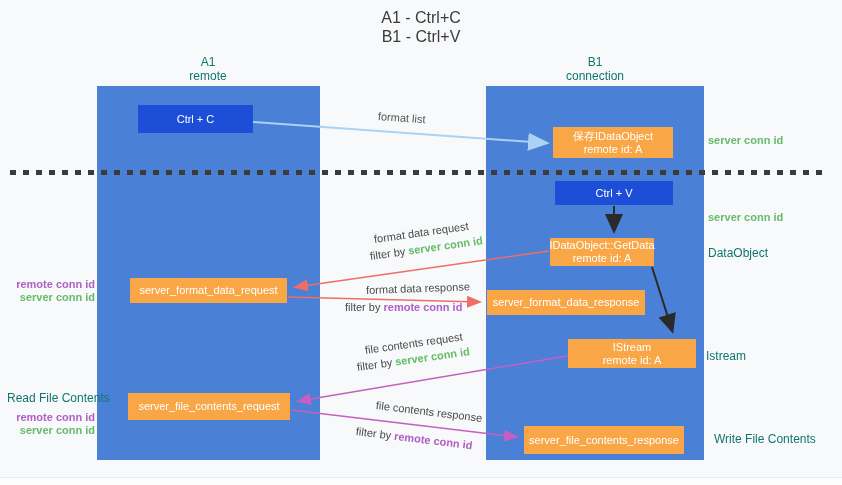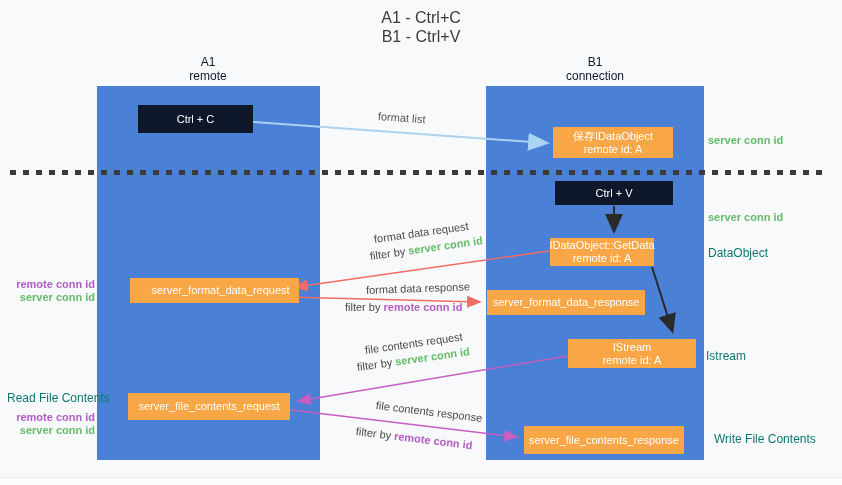--- a/index.html
+++ b/index.html
@@ -2,37 +2,37 @@
 <html><head>
 <meta charset="utf-8">
 <style>
   html,body{margin:0;padding:0;}
   .stage{
     position:relative;width:842px;height:485px;background:#f8f9fa;
     font-family:"Liberation Sans",sans-serif;color:#3f3f3f;overflow:hidden;
   }
   .title{position:absolute;left:321px;top:8px;width:200px;text-align:center;
     font-size:16px;line-height:19px;color:#3b3b3b;}
-  .colhdr{position:absolute;width:120px;text-align:center;font-size:12px;line-height:14px;color:#0f172a;}
+  .colhdr{position:absolute;width:120px;text-align:center;font-size:12px;line-height:14px;color:#0f766e;}
   .colhdr.a1{left:148px;top:55px;}
   .colhdr.b1{left:535px;top:55px;}
   .col{position:absolute;background:#4a80d6;}
   .col.a1{left:97px;top:86px;width:223px;height:374px;}
   .col.b1{left:486px;top:86px;width:218px;height:374px;}
   .dotted{position:absolute;left:10px;top:170px;width:815px;height:5px;
     background:repeating-linear-gradient(90deg,#3b3b3b 0,#3b3b3b 6px,transparent 6px,transparent 13px);}
   .node{position:absolute;display:flex;flex-direction:column;align-items:center;justify-content:center;
     color:#fff;font-size:11px;line-height:13px;text-align:center;white-space:nowrap;}
-  .green{background:#0f172a;}
+  .green{background:#1d4ed8;}
   .orange{background:#f8a646;}
   .n-ctrlc{left:138px;top:105px;width:115px;height:28px;}
   .n-save{left:553px;top:127px;width:120px;height:31px;}
   .n-ctrlv{left:555px;top:181px;width:118px;height:24px;text-align:center;}
   .n-getdata{left:550px;top:238px;width:104px;height:28px;}
-  .n-freq{left:130px;top:278px;width:157px;height:25px;padding-left:12px;}
+  .n-freq{left:130px;top:278px;width:157px;height:25px;}
   .n-fresp{left:487px;top:290px;width:158px;height:25px;}
   .n-istream{left:568px;top:339px;width:128px;height:29px;}
   .n-fileq{left:128px;top:393px;width:162px;height:27px;}
   .n-filer{left:524px;top:426px;width:160px;height:28px;}
   .svg-overlay{position:absolute;left:0;top:0;pointer-events:none;}
   .elabel{position:absolute;font-size:11px;color:#4a4a4a;white-space:nowrap;transform-origin:left center;}
   .e-fl{left:378px;top:110px;transform:rotate(4deg);color:#555;}
   .e-fdr{left:374px;top:233px;transform:rotate(-8deg);}
   .e-fbs1{left:370px;top:250px;transform:rotate(-8deg);}
   .e-fdresp{left:366px;top:284px;transform:rotate(-2deg);}

